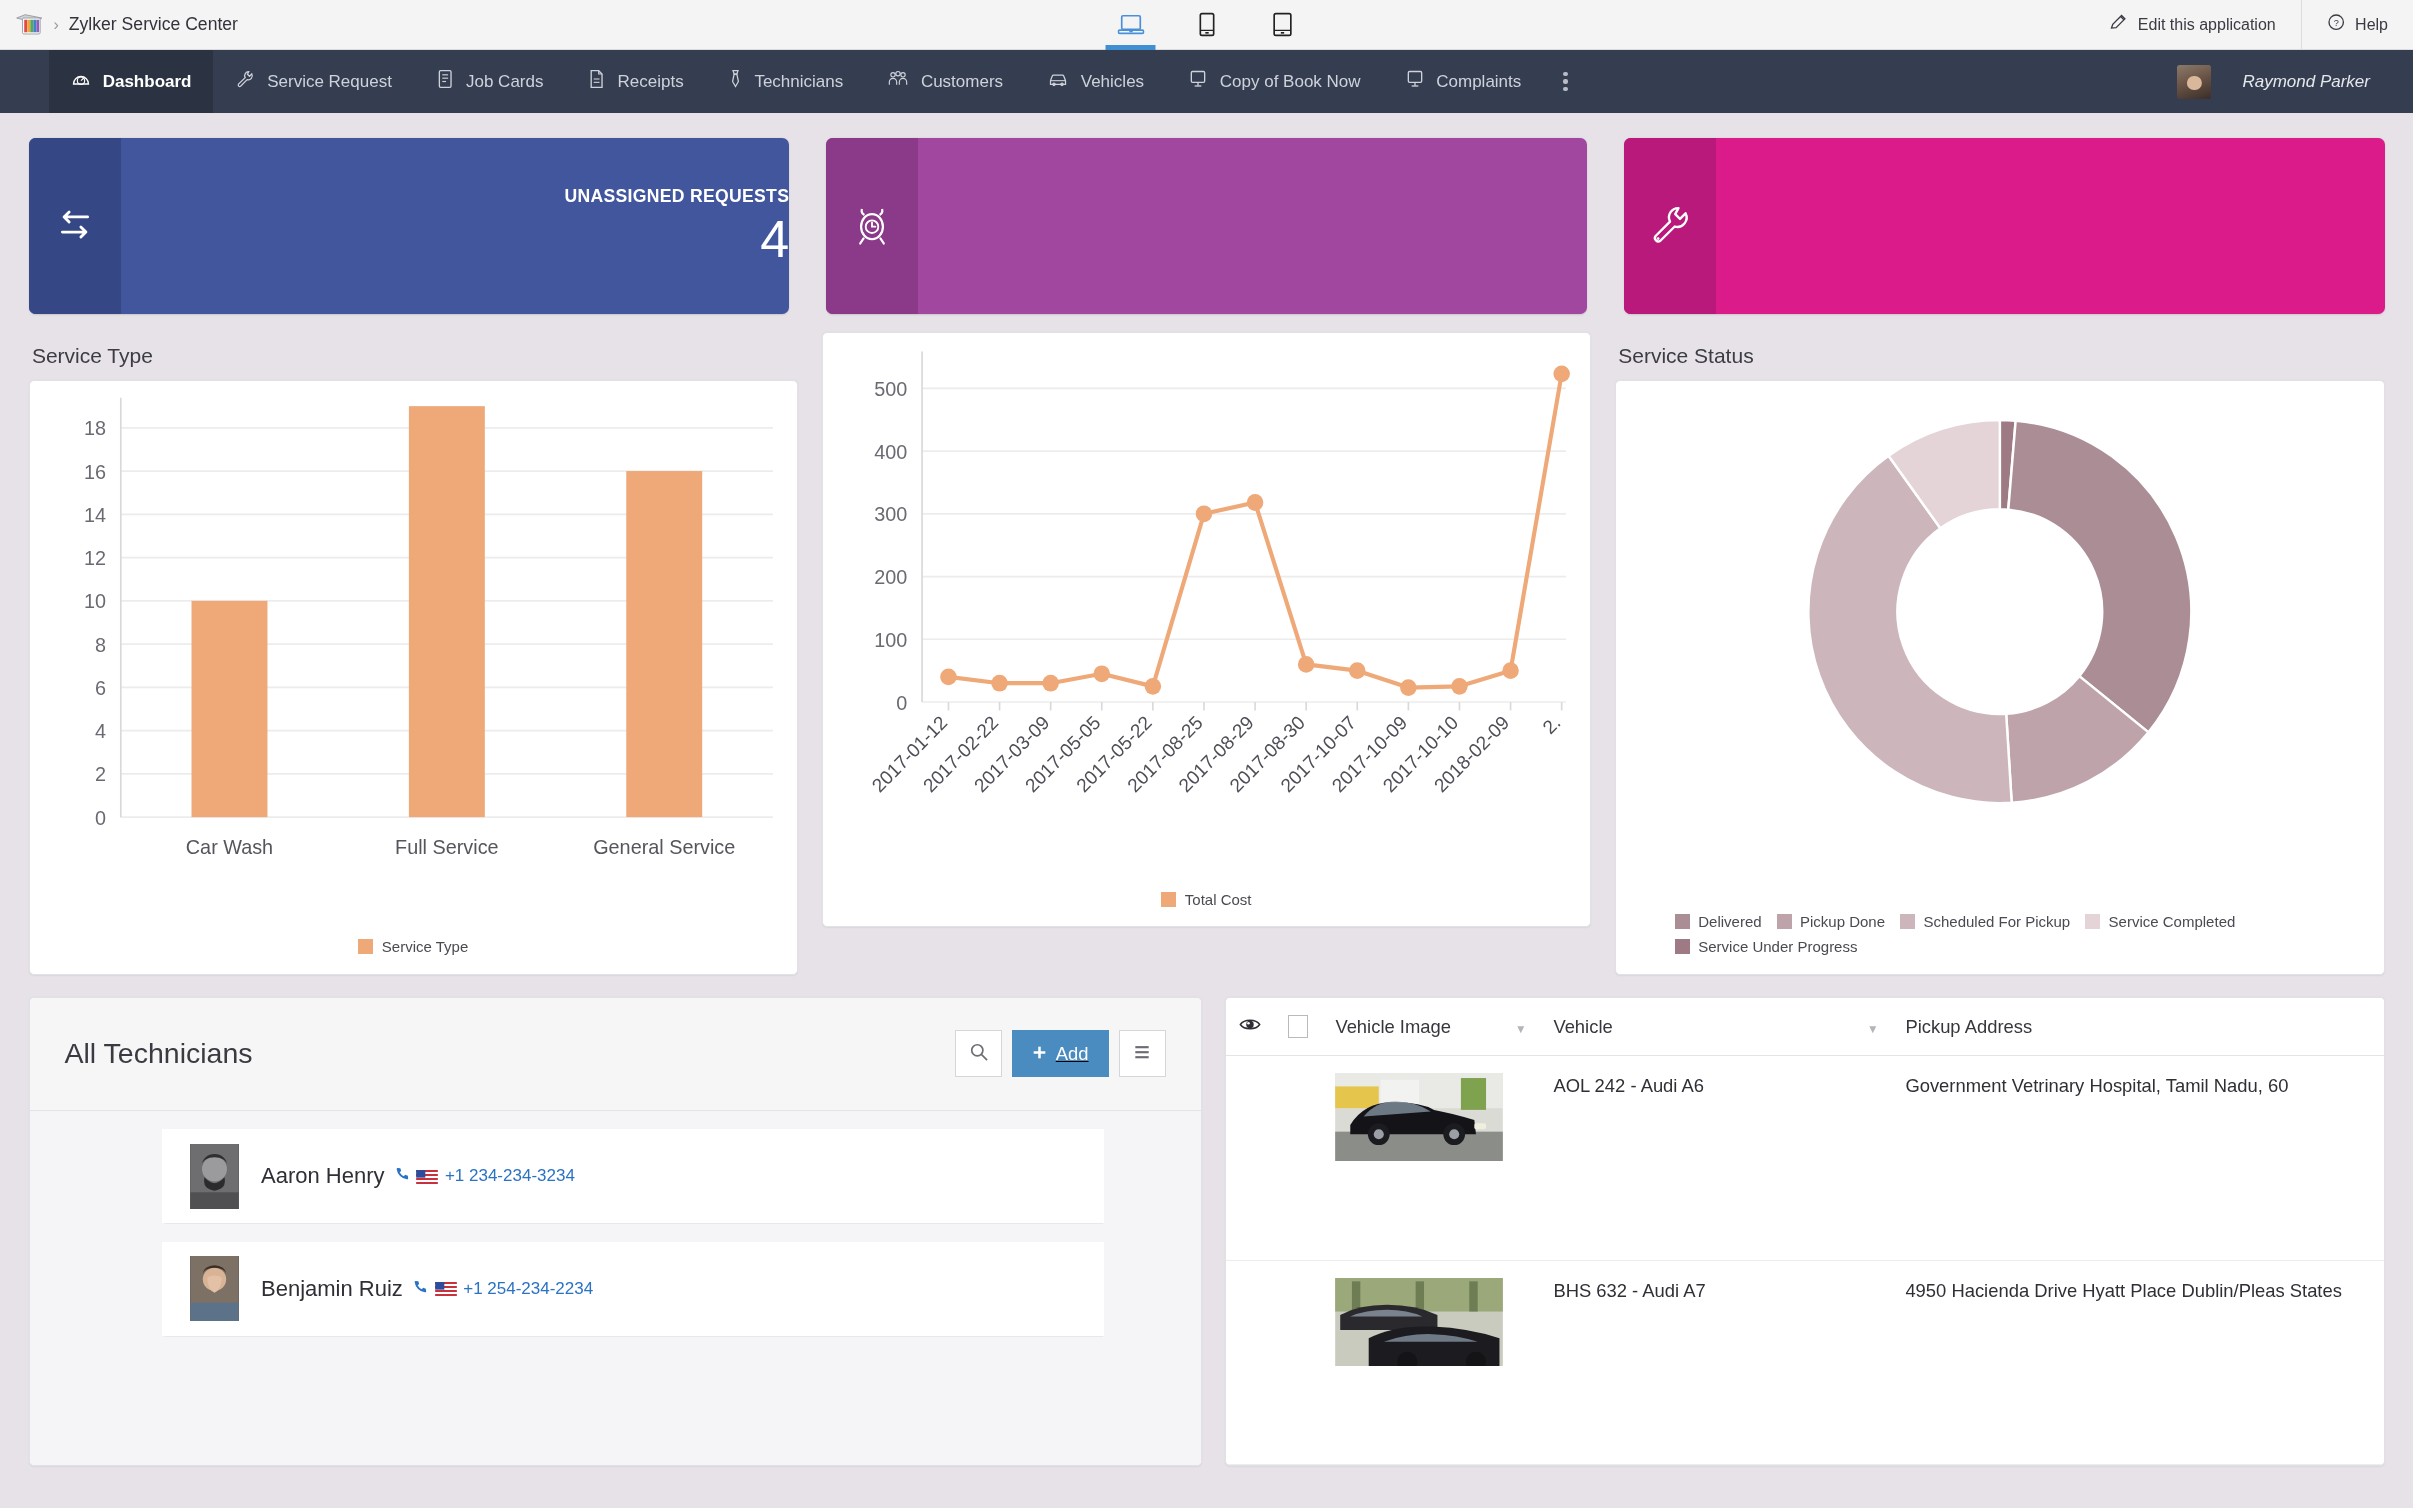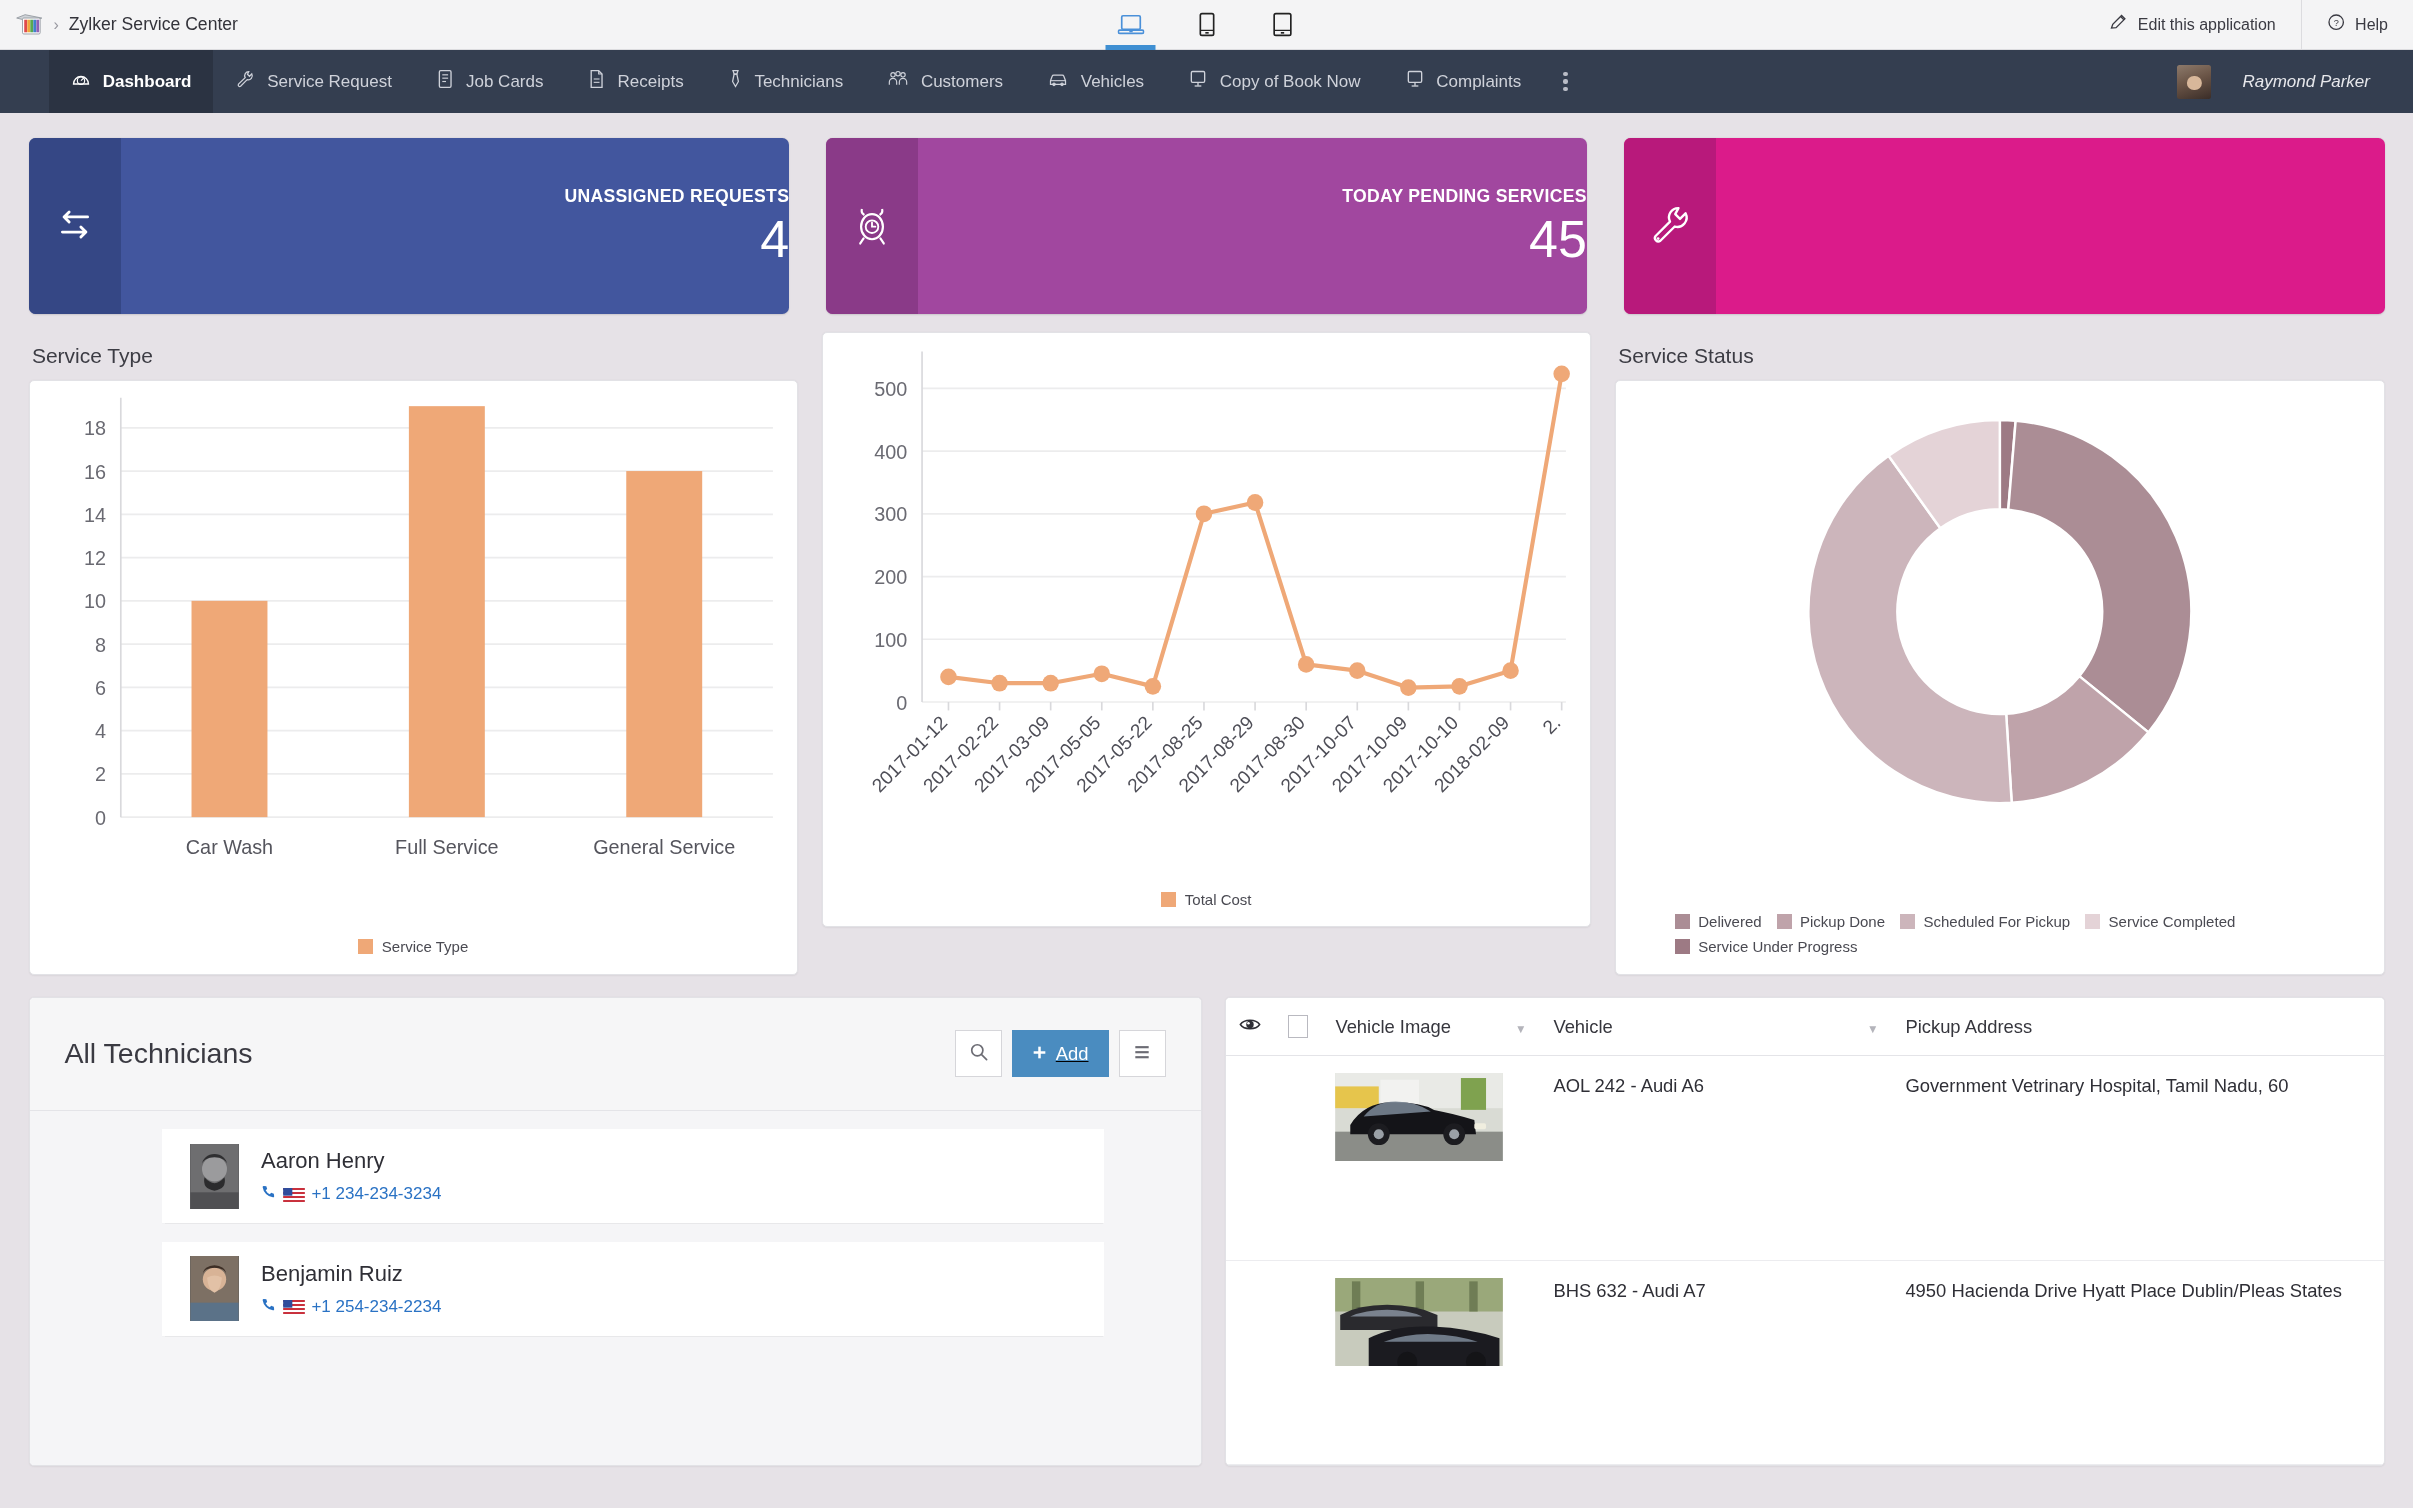--- a/index.html
+++ b/index.html
@@ -119,21 +119,21 @@
     display:flex; align-items:center; gap:8.4px; font-size:18.4px; border:none;
     font-family:"Liberation Sans", sans-serif;
   }
   .tech-list { background:#f5f5f7; padding: 18.4px 0 0 0; height: 356px; }
   .tech-card {
     background:#fff; margin: 0 97px 18.4px 132px; height: 94px;
     display:flex; align-items:center; padding: 0 0 0 28.5px; gap: 22px;
     box-shadow:0 0.8px 0.8px rgba(0,0,0,.05);
   }
   .tech-photo { width: 49px; height: 65px; background:#555; overflow:hidden; position:relative; }
-  .tech-meta { display:flex; flex-direction:column; gap: 10px; }
+  .tech-meta { display:flex; flex-direction:row; gap: 10px; }
   .tech-name { font-size: 22px; color:#2f2f36; }
   .tech-phone { display:flex; align-items:center; gap: 6.7px; font-size: 17px; color:#2a72c4; }
   .flag { width: 22px; height: 14.2px; display:block; }
 
   
   .table-panel { flex:1; height: 469px; display:flex; }
   .table-toolbar { height: 99px; background:#f6f6f7; border-bottom:0.8px solid #e2e2e6; }
   .tbl { width:100%; border-collapse: collapse; table-layout: fixed; }
   .tbl th {
     text-align:left; font-weight:400; font-size: 18.4px; color:#36363d;
@@ -359,24 +359,20 @@
         <svg width="42" height="44" viewBox="0 0 50 52">
           <ellipse cx="25" cy="28" rx="13" ry="15" fill="none" stroke="#fff" stroke-width="2.6"></ellipse>
           <circle cx="25" cy="28" r="7.5" fill="none" stroke="#fff" stroke-width="2.2"></circle>
           <path d="M25 23 V28 H29" fill="none" stroke="#fff" stroke-width="2.2" stroke-linecap="round"></path>
           <path d="M16 14 a6 6 0 0 1 -3 -7" fill="none" stroke="#fff" stroke-width="2.6"></path>
           <path d="M34 14 a6 6 0 0 0 3 -7" fill="none" stroke="#fff" stroke-width="2.6"></path>
           <line x1="15" y1="42" x2="11" y2="48" stroke="#fff" stroke-width="2.6" stroke-linecap="round"></line>
           <line x1="35" y1="42" x2="39" y2="48" stroke="#fff" stroke-width="2.6" stroke-linecap="round"></line>
         </svg>
       </span>
-    </div>
-    <div class="kpi-body">
-      <span class="kpi-label">TODAY PENDING SERVICES</span>
-      <span class="kpi-value">45</span>
     </div>
   </div>
 
   <div class="kpi" style="background:#db1b8a">
     <div class="kpi-icon" style="background:#b8197b">
       <span>
         <svg width="44" height="44" viewBox="0 0 52 52">
           <path d="M36 6 a11 11 0 0 0 -10 16 L9 39 a4 4 0 0 0 5.6 5.6 L31.6 27.8 a11 11 0 0 0 12.8 -15.6 l-6.6 6.6 -5.6 -5.6 Z" fill="none" stroke="#fff" stroke-width="2.8" stroke-linejoin="round"></path>
           <circle cx="12" cy="42" r="1.6" fill="#fff"></circle>
         </svg>

